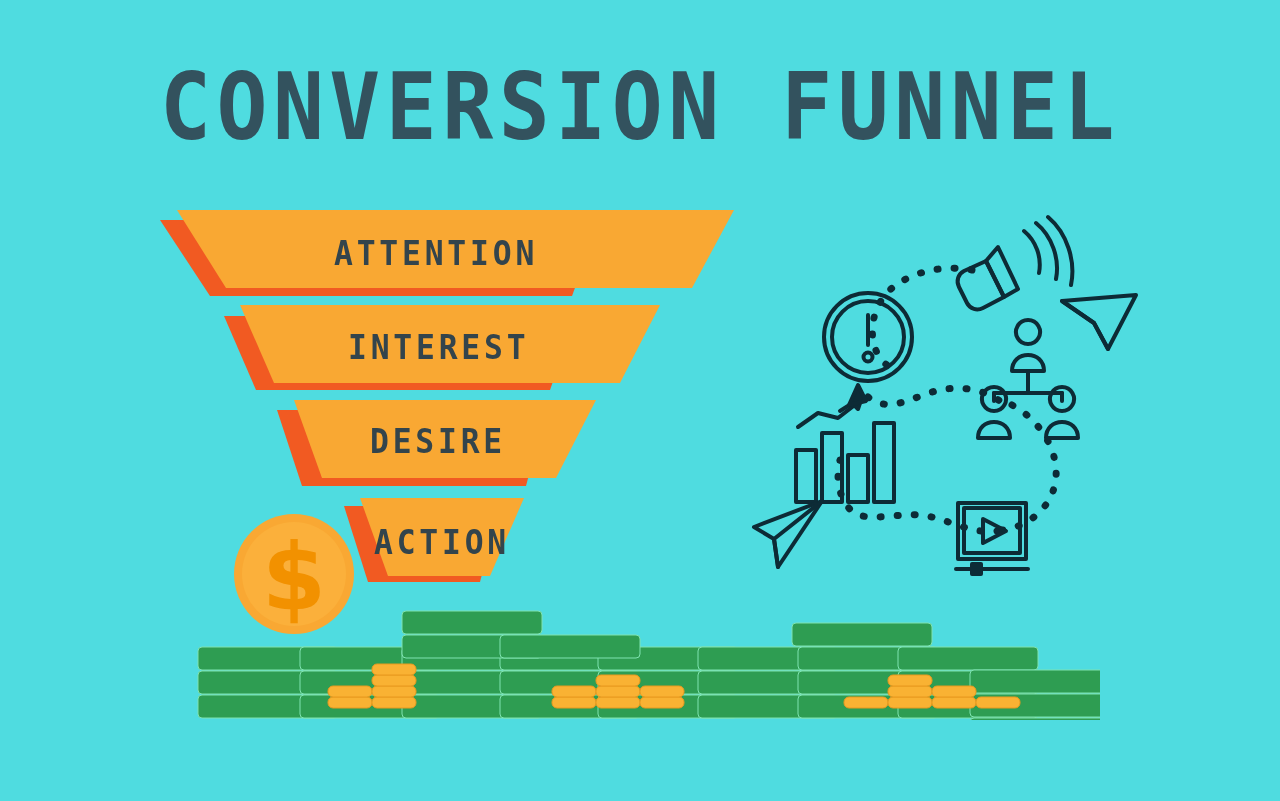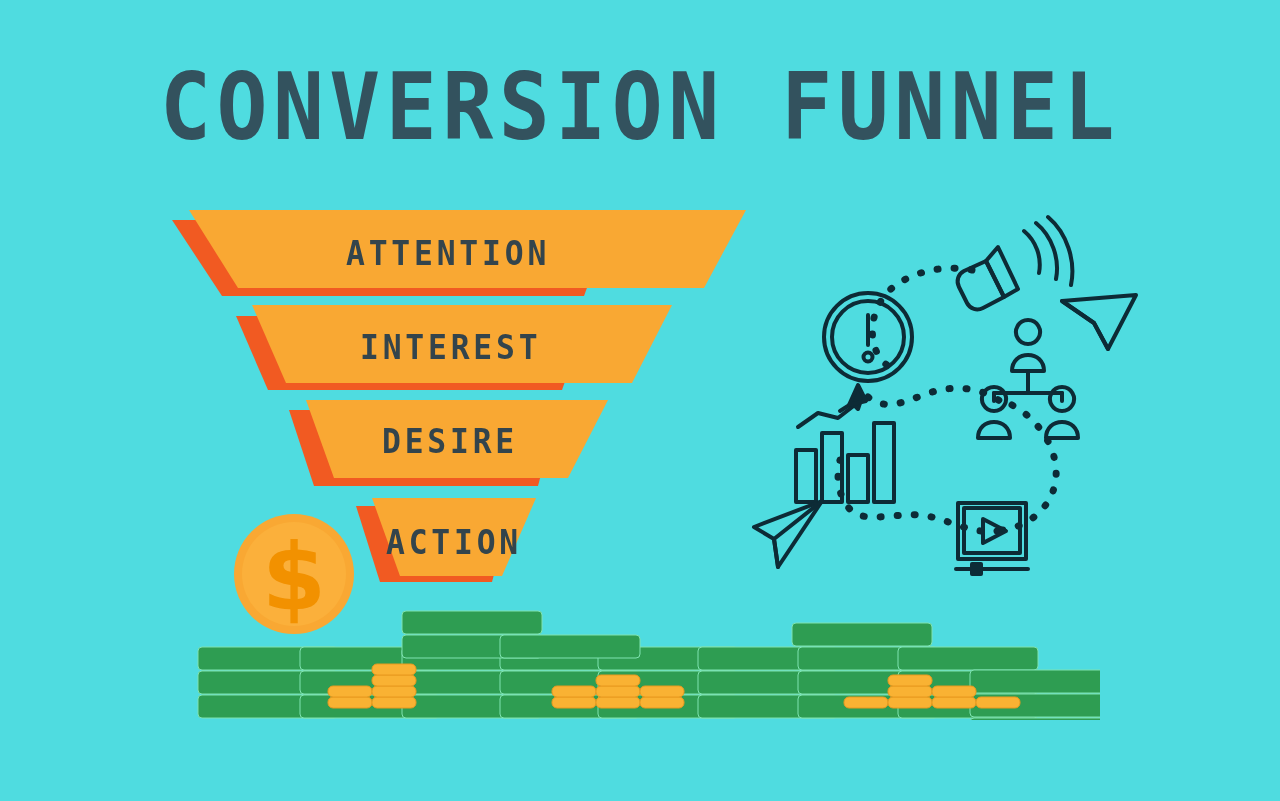--- a/index.html
+++ b/index.html
@@ -33,21 +33,21 @@
     color: #33525e;
     line-height: 1;
     transform: scaleX(0.92);
     transform-origin: center top;
     white-space: nowrap;
   }
 
   
   #funnel-wrap {
     position: absolute;
-    left: 164px;
+    left: 152px;
     top: 198px;
     width: 620px;
     height: 400px;
   }
   #funnel-wrap svg { display: block; }
 
   .funnel-label {
     position: absolute;
     font-family: "DejaVu Sans Mono", "Liberation Mono", monospace;
     font-size: 33px;

